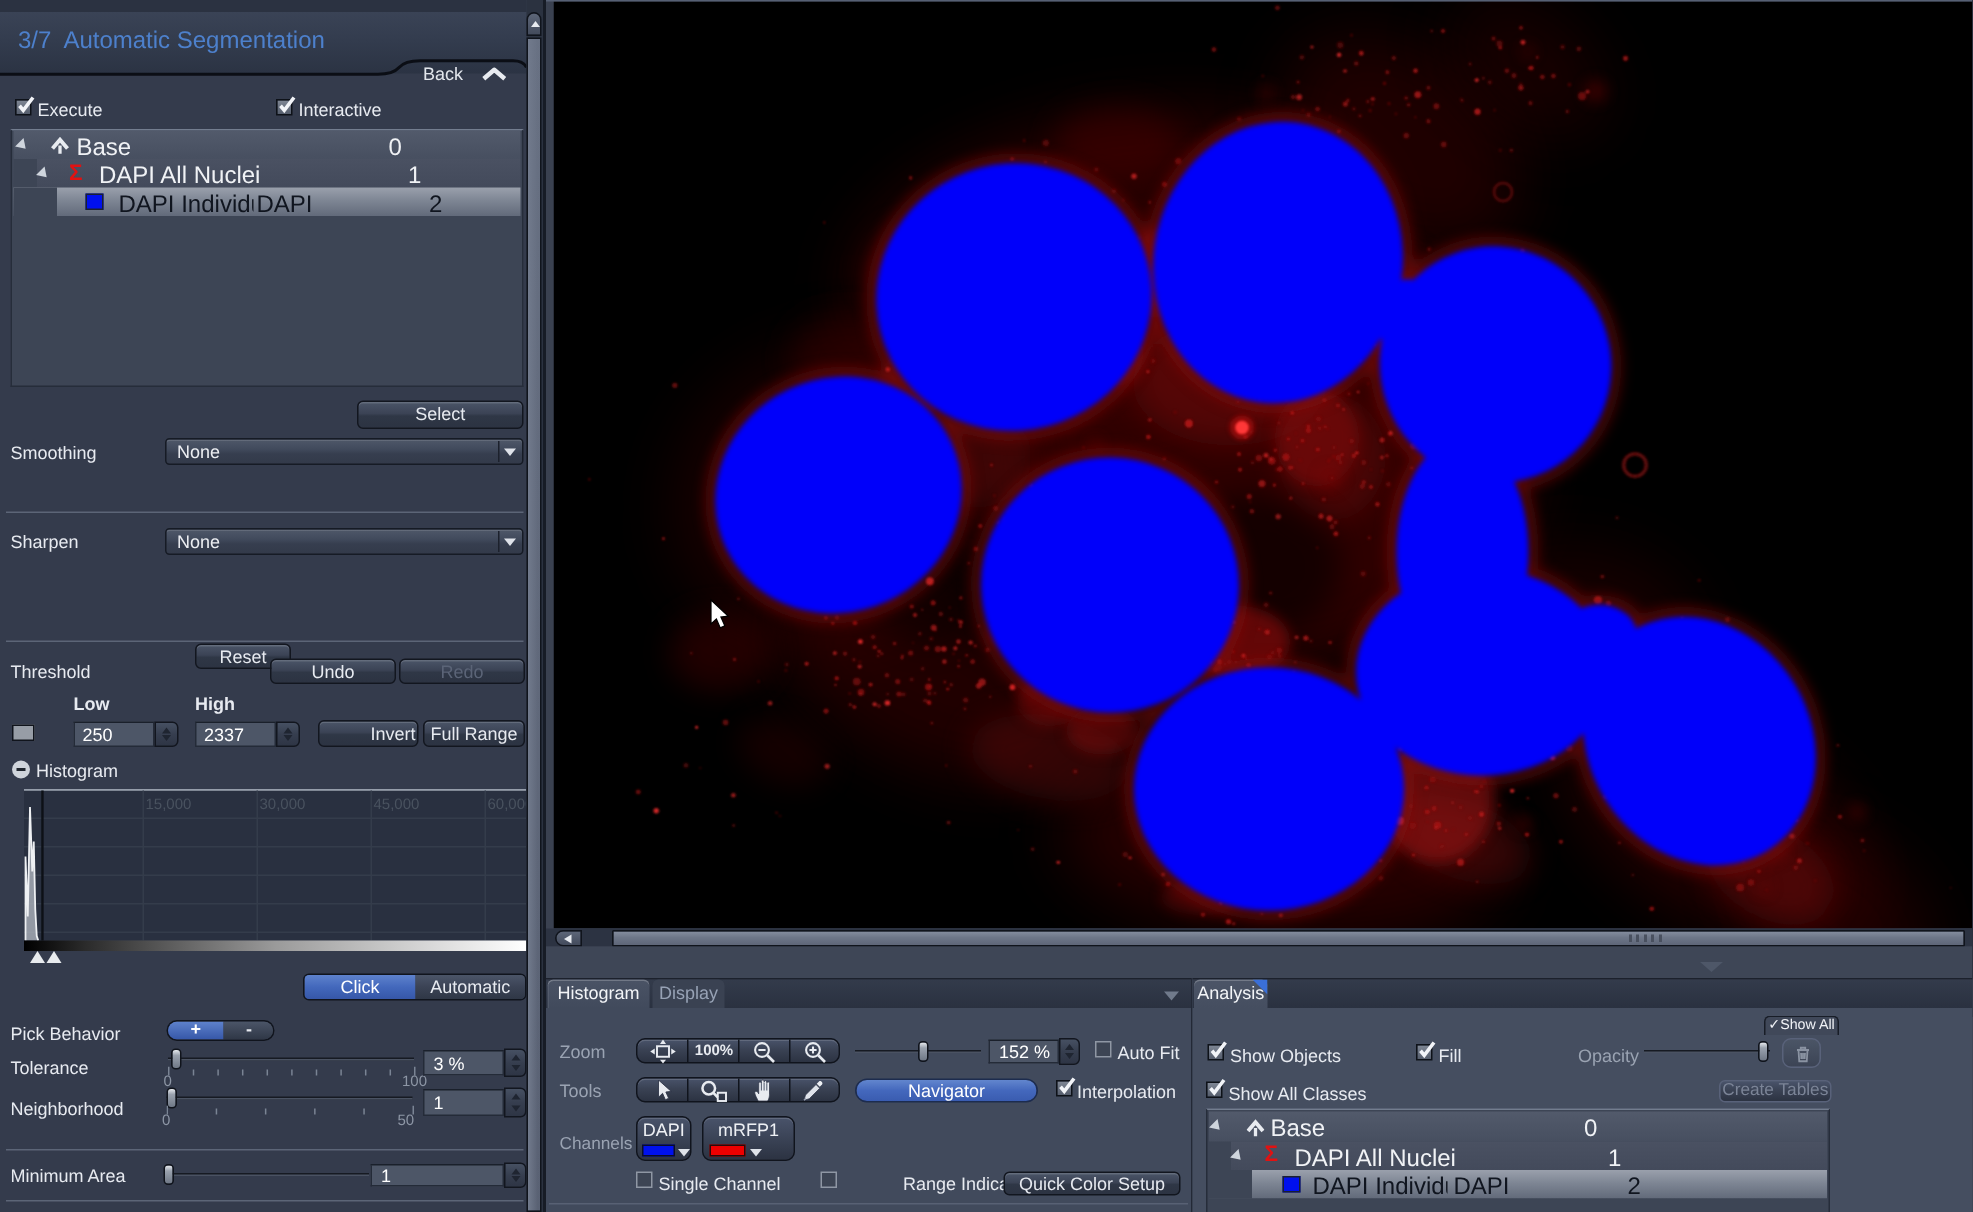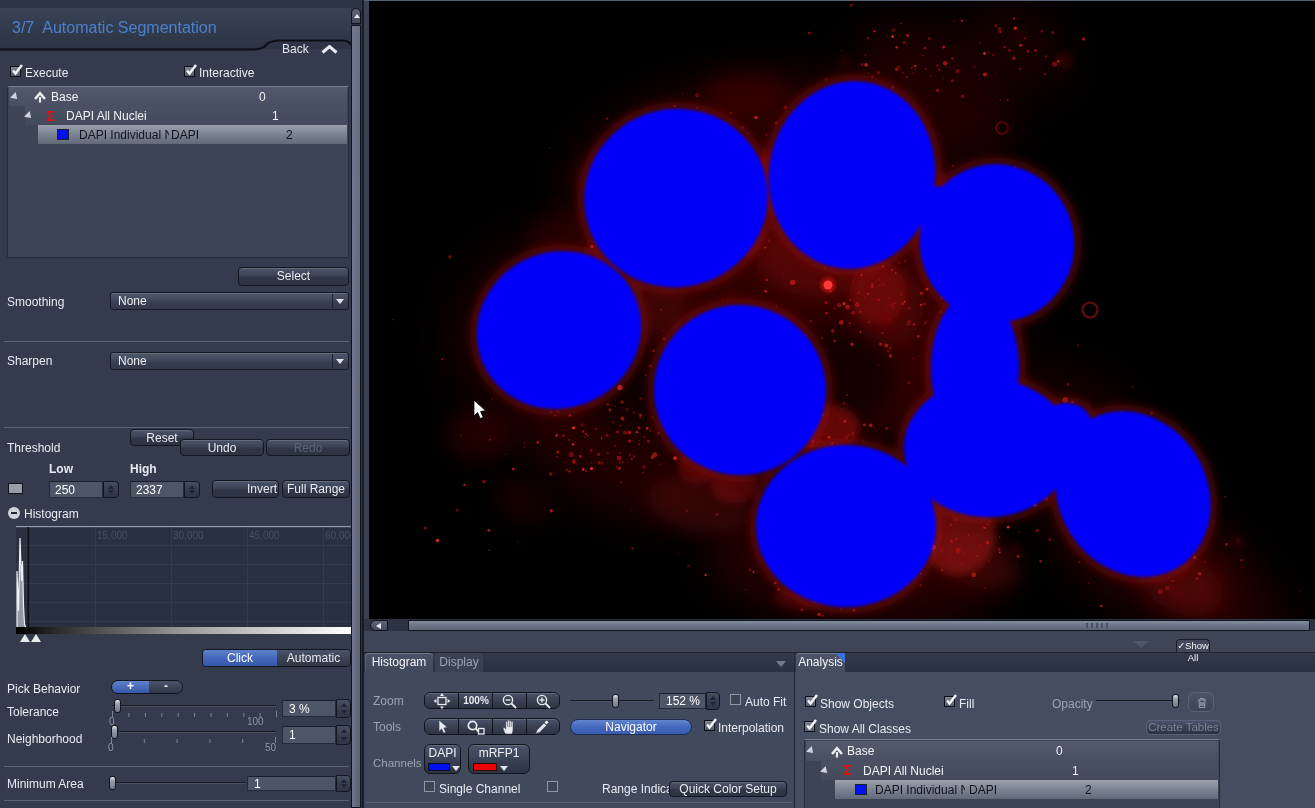--- a/index.html
+++ b/index.html
@@ -20,21 +20,21 @@
 .spin i{position:absolute;left:50%;transform:translateX(-50%);width:0;height:0;border-left:3.5px solid transparent;border-right:3.5px solid transparent;}
 .spin i.up{top:3px;border-bottom:4px solid #1f2531;}
 .spin i.dn{bottom:3px;border-top:4px solid #1f2531;}
 .sep{position:absolute;height:1px;background:#707a8c;}
 .track{position:absolute;height:2px;background:#161a22;border-bottom:1px solid #4a5262;}
 .thumb{position:absolute;width:7px;height:14px;border-radius:3px;background:linear-gradient(180deg,#e8ebef 0%,#9aa2ae 30%,#6f7886 100%);border:1px solid #10141c;}
 .ticklbl{position:absolute;color:#8d96a5;font-size:10px;}
 
 .tree{position:absolute;background:#3d4555;border:1px solid #262d3a;border-top-color:#737d8f;}
 .trow{position:absolute;left:1px;right:1px;height:19px;}
-.trow .txt{position:absolute;top:3px;font-size:12px;color:#f0f2f5;white-space:nowrap;}
+.trow .txt{position:absolute;top:3px;font-size:16px;color:#f0f2f5;white-space:nowrap;}
 .texp{position:absolute;width:0;height:0;border-top:4px solid transparent;border-bottom:4px solid transparent;border-left:6px solid #cfd5dd;top:6px;transform:rotate(45deg);}
 </style>
 </head>
 <body>
 <div id="root">
 
   <div class="abs" id="leftpanel" style="left:0;top:0;width:351px;height:808px;background:#343b4c;">
 
     <div class="abs" style="left:0;top:0;width:351px;height:49px;background:linear-gradient(180deg,#3d4659 0%,#333c4e 55%,#2b3343 100%);"></div>
     <div class="abs" style="left:0;top:0;width:351px;height:8px;background:#2b3241;"></div>
@@ -190,21 +190,21 @@
           <line x1="66.2" y1="2" x2="66.2" y2="6"></line>
           <line x1="82.6" y1="2" x2="82.6" y2="6"></line>
           <line x1="99" y1="2" x2="99" y2="6"></line>
           <line x1="115.4" y1="2" x2="115.4" y2="6"></line>
           <line x1="131.8" y1="2" x2="131.8" y2="6"></line>
           <line x1="148.2" y1="2" x2="148.2" y2="6"></line>
           <line x1="164.5" y1="0" x2="164.5" y2="6"></line>
         </g>
       </svg>
     <div class="ticklbl" style="left:109px;top:716px;">0</div>
-    <div class="ticklbl" style="left:247px;top:716px;">100</div>
+    <div class="ticklbl" style="left:268px;top:716px;">100</div>
     <div class="vbox" style="left:282px;top:700px;width:54px;height:17px;">
         <span style="position:absolute;left:6px;top:1px;">3 %</span>
       </div>
     <div class="spin" style="left:336px;top:699px;width:15px;height:19px;">
         <i class="up"></i>
         <i class="dn"></i>
       </div>
 
     <div class="lbl" style="left:7px;top:732px;">Neighborhood</div>
     <div class="track" style="left:111px;top:731px;width:164px;"></div>
@@ -1329,14 +1329,14 @@
         <span class="abs" style="left:49px;top:4px;width:12px;height:11px;background:#0010ee;border:1px solid #1a2030;"></span>
         <span class="txt" style="left:69px;color:#10151f;width:90px;overflow:hidden;">DAPI Individual Nu</span>
         <span class="txt" style="left:163px;color:#10151f;">DAPI</span>
         <span class="txt" style="left:279px;color:#10151f;">2</span>
       </div>
       <div class="trow" style="top:59px;background:#3d4555;height:9px;"></div>
     </div>
   </div>
 
   <span class="abs" style="left:1133px;top:641px;width:0;height:0;border-left:8px solid transparent;border-right:8px solid transparent;border-top:7px solid #4e5768;"></span>
-  <div class="abs" style="left:1176px;top:639px;width:34px;height:13px;background:#404859;border:1px solid #181d27;border-bottom:none;border-radius:4px 4px 0 0;color:#f0f2f6;font-size:9.5px;line-height:12px;text-align:center;">✓Show All</div>
+  <div class="abs" style="left:1176px;top:677px;width:50px;height:13px;background:#404859;border:1px solid #181d27;border-bottom:none;border-radius:4px 4px 0 0;color:#f0f2f6;font-size:9.5px;line-height:12px;text-align:center;">✓Show All</div>
 </div>
 
 </body></html>

